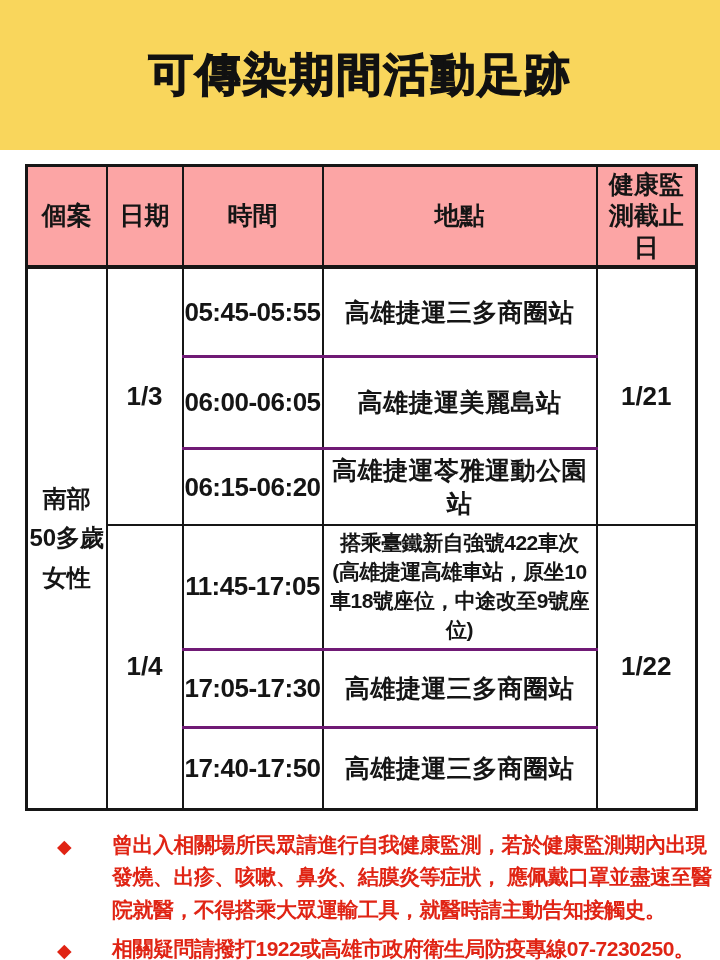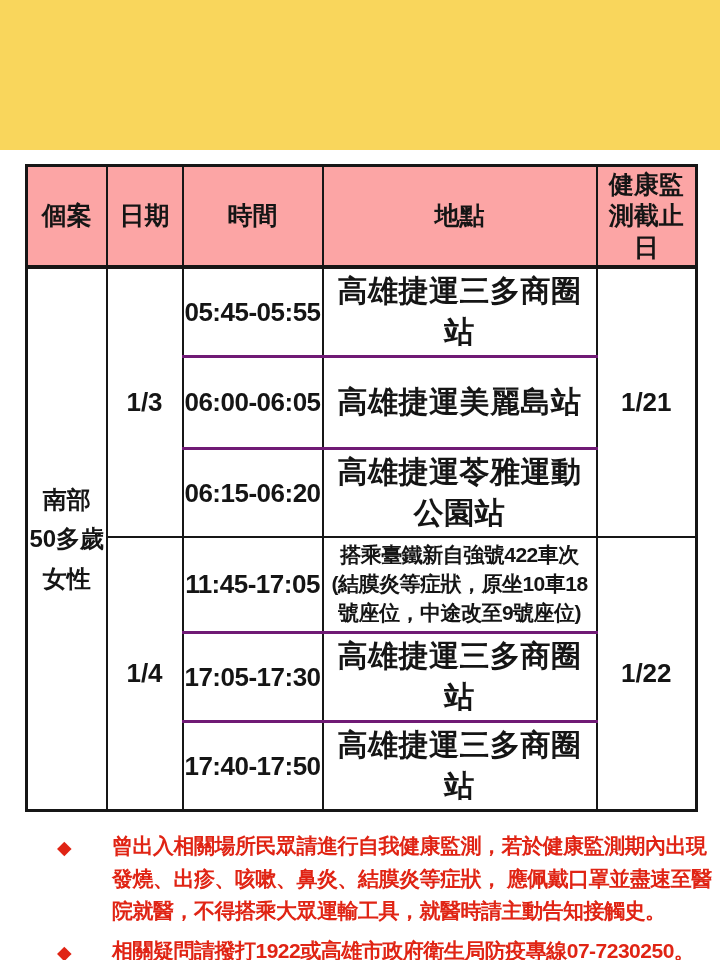--- a/index.html
+++ b/index.html
@@ -70,21 +70,21 @@
   tr.r3 { height: 76px; }
   tr.r4 { height: 94px; }
   tr.r5 { height: 78px; }
   tr.r6 { height: 82px; margin-top: 24px; }
 
   tr.sub td { border-top: 3px solid #701a75; }
 
   .td-case { font-size: 24px; line-height: 1.65; }
   .td-date, .td-deadline { font-size: 26px; }
   .td-time { font-size: 26px; letter-spacing: -0.5px; }
-  .td-loc  { font-size: 30px; letter-spacing: 0.5px; padding: 2px 5px; }
+  .td-loc  { font-size: 25px; letter-spacing: 0.5px; padding: 2px 5px; }
   .td-loc-small { font-size: 21px; line-height: 1.38; letter-spacing: -0.5px; padding: 3px 5px; }
 
   
   .notes { padding: 18px 0 0 112px; }
   .note {
     position: relative;
     width: 612px;
     font-size: 21px;
     font-weight: 700;
     color: #E02414;
@@ -97,20 +97,21 @@
     left: -55px;
     top: 3px;
     font-size: 19px;
     letter-spacing: 0;
   }
 </style>
 </head>
 <body>
 
 <header class="title-banner">
+  <div class="title-line">可傳染期間活動足跡</div>
 </header>
 
 <main class="table-wrap">
   <table class="footprint">
     <colgroup>
       <col class="c-case">
         <col class="c-date">
         <col class="c-time">
         <col class="c-loc">
         <col class="c-mon">
@@ -140,21 +141,21 @@
         <td class="td-time">06:00-06:05</td>
         <td class="td-loc">高雄捷運美麗島站</td>
       </tr>
       <tr class="r3 sub">
         <td class="td-time">06:15-06:20</td>
         <td class="td-loc">高雄捷運苓雅運動公園站</td>
       </tr>
       <tr class="r4">
         <td class="td-date" rowspan="3">1/4</td>
         <td class="td-time">11:45-17:05</td>
-        <td class="td-loc td-loc-small">搭乘臺鐵新自強號422車次(結膜炎等症狀，原坐10車18號座位，中途改至9號座位)</td>
+        <td class="td-loc td-loc-small">搭乘臺鐵新自強號422車次(高雄捷運高雄車站，原坐10車18號座位，中途改至9號座位)</td>
         <td class="td-deadline" rowspan="3">1/22</td>
       </tr>
       <tr class="r5 sub">
         <td class="td-time">17:05-17:30</td>
         <td class="td-loc">高雄捷運三多商圈站</td>
       </tr>
       <tr class="r6 sub">
         <td class="td-time">17:40-17:50</td>
         <td class="td-loc">高雄捷運三多商圈站</td>
       </tr>

